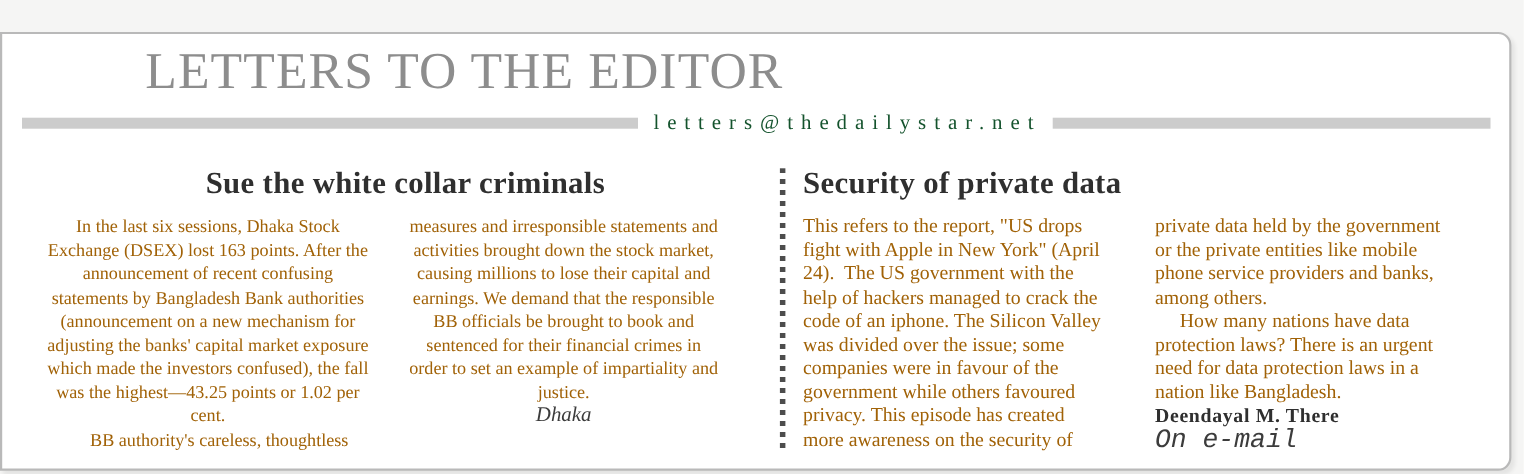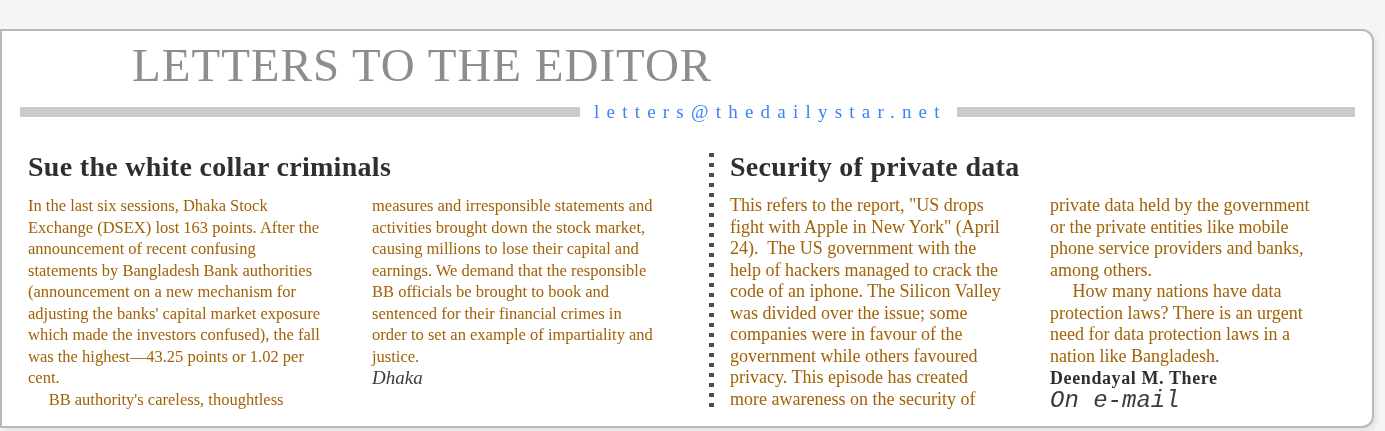--- a/index.html
+++ b/index.html
@@ -37,21 +37,21 @@
     margin-top: 8px;
   }
   .rule-bar {
     height: 10px;
     background: #cccccc;
   }
   .rule-bar.left { width: 560px; margin-left: 18px; }
   .rule-bar.right { flex: 1; margin-right: 17px; }
   .email-text {
     font-size: 19px;
-    color: #3b82f6;
+    color: #14532d;
     letter-spacing: 0.38em;
     padding: 0 10px 0 14px;
     white-space: nowrap;
   }
 
   .content {
     display: flex;
     align-items: stretch;
     margin-top: 28px;
     padding-left: 26px;
@@ -66,21 +66,21 @@
     margin-bottom: 12px;
   }
 
   .cols { display: flex; }
 
   .body-text {
     white-space: pre;
     color: #a16207;
   }
 
-  .letter-1 { width: 684px; }
+  .letter-1 { width: 684px; text-align: center; }
   .letter-1 .col-a { width: 322px; margin-right: 22px; }
   .letter-1 .body-text { font-size: 16.5px; line-height: 21.5px; }
 
   .divider {
     width: 5px;
     margin-top: 2px;
     background: repeating-linear-gradient(
       to bottom,
       #4d4d4d 0px, #4d4d4d 4px,
       transparent 4px, transparent 10px

